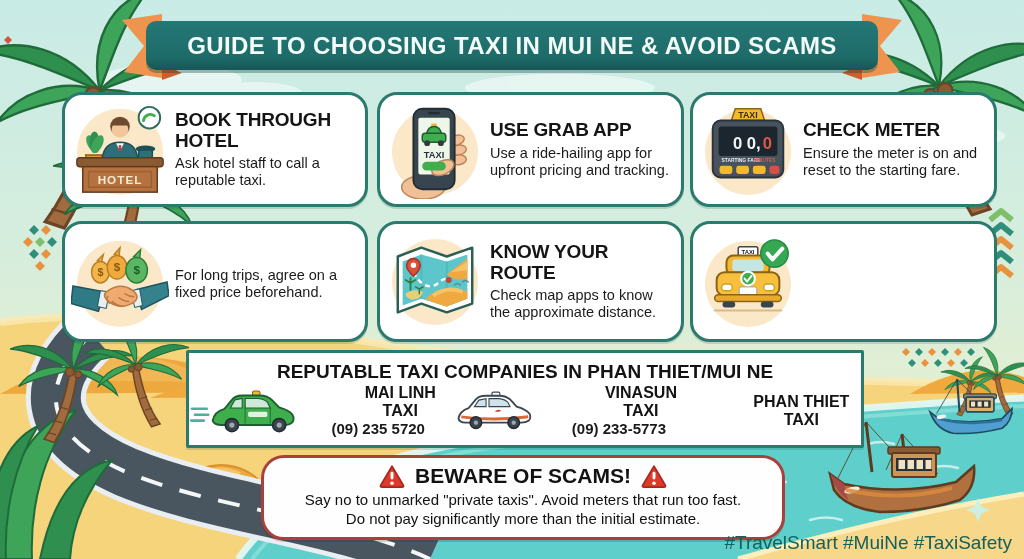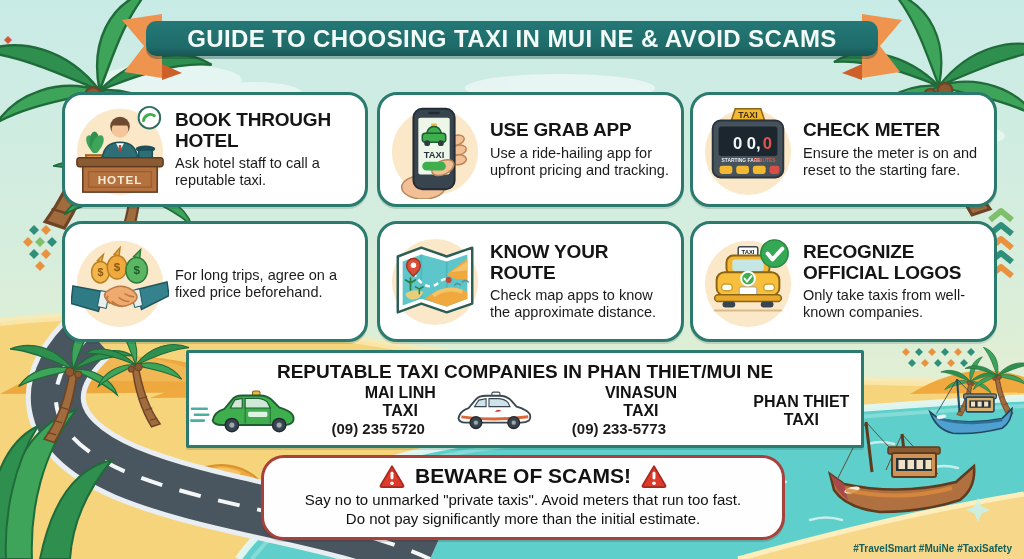--- a/index.html
+++ b/index.html
@@ -3,21 +3,21 @@
 <meta charset="utf-8">
 <style>
   html,body{margin:0;padding:0;background:#cdece7;}
   .stage{position:relative;width:1024px;height:559px;overflow:hidden;
     font-family:"Liberation Sans",sans-serif;
     background:linear-gradient(180deg,#c9ebe6 0%,#d4edde 40%,#e3efd2 72%,#ecf0c9 100%);}
   svg.scene{position:absolute;left:0;top:0;width:1024px;height:559px;z-index:1;}
   svg text{font-family:"Liberation Sans",sans-serif;}
 
   .banner-tails{position:absolute;left:0;top:0;z-index:2;}
-  .banner{position:absolute;left:146px;top:21px;width:732px;height:35px;z-index:3;
+  .banner{position:absolute;left:146px;top:21px;width:732px;height:49px;z-index:3;
     background:linear-gradient(#247876,#1e6b69 74%,#175655);
     border-radius:10px;display:flex;align-items:center;justify-content:center;
     color:#f2fbf7;font-size:24px;font-weight:700;letter-spacing:.4px;
     box-shadow:0 3px 0 rgba(20,62,60,.35);}
 
   .card{position:absolute;background:#fff;border:3px solid #2b7a6e;border-radius:20px;
     display:flex;align-items:center;z-index:2;box-shadow:0 2px 0 rgba(30,80,70,.18);}
   .r1{top:92px;height:109px;} .r2{top:221px;height:115px;}
   .c1{left:62px;width:300px;} .c2{left:377px;width:301px;} .c3{left:690px;width:301px;}
   .card-icon{flex:0 0 110px;display:flex;align-items:center;justify-content:center;}
@@ -36,21 +36,21 @@
   .company-phone{font-size:15px;font-weight:700;color:#1a1a1a;}
 
   .warning{position:absolute;left:261px;top:455px;width:518px;height:79px;background:#fffefe;
     border:3px solid #a8403c;border-radius:23px;z-index:2;text-align:center;
     box-shadow:0 2px 0 rgba(90,30,25,.2);}
   .warning-title-row{display:flex;align-items:center;justify-content:center;gap:10px;margin-top:6px;}
   .warning-title{font-size:21px;font-weight:700;color:#121212;}
   .warning-line{font-size:15px;color:#111;line-height:1.28;padding:0 4px;}
   .warning-line.first{margin-top:2px;}
 
-  .hashtags{position:absolute;right:12px;bottom:5px;z-index:3;font-size:10px;font-weight:700;color:#14605b;}
+  .hashtags{position:absolute;right:12px;bottom:5px;z-index:3;font-size:19px;font-weight:400;color:#14605b;}
 </style>
 </head>
 <body>
 
 <div class="stage">
 
   <svg class="scene" viewBox="0 0 1024 559">
     <defs>
       <g id="palm">
         <path d="M3,2 C-2,34 -10,62 -28,86 L-16,90 C0,64 8,34 11,4 Z" fill="#a06c3e" stroke="#6d4426" stroke-width="2"></path>
@@ -348,24 +348,20 @@
         <rect x="41" y="55" width="18" height="8" rx="2" fill="#fff" stroke="#9aa1a8" stroke-width="1"></rect>
         <circle cx="50" cy="46.5" r="7" fill="#3fae4c" stroke="#fff" stroke-width="2"></circle>
         <path d="M46.5,46.5 l2.5,3 l4.5,-5.5" stroke="#fff" stroke-width="2" fill="none" stroke-linecap="round"></path>
         <rect x="16" y="63" width="68" height="7" rx="3.5" fill="#e8a92c" stroke="#8a6414" stroke-width="1.5"></rect>
         <rect x="24" y="70" width="13" height="6" rx="3" fill="#39454e"></rect>
         <rect x="63" y="70" width="13" height="6" rx="3" fill="#39454e"></rect>
         <path d="M16,79 H84" stroke="#d7b98a" stroke-width="2" stroke-linecap="round"></path>
         <circle cx="77" cy="21" r="14" fill="#34a853" stroke="#2a8743" stroke-width="1.5"></circle>
         <path d="M70,21 l5,6 l10,-11" stroke="#fff" stroke-width="4" fill="none" stroke-linecap="round" stroke-linejoin="round"></path>
       </svg>
-    </div>
-    <div class="card-text">
-      <div class="card-title">RECOGNIZE OFFICIAL LOGOS</div>
-      <div class="card-desc">Only take taxis from well-known companies.</div>
     </div>
   </div>
 
   <div class="companies">
     <div class="companies-title">REPUTABLE TAXI COMPANIES IN PHAN THIET/MUI NE</div>
     <div class="companies-row">
       <svg width="122" height="52" viewBox="0 0 150 58">
         <g stroke="#49b0a0" stroke-width="3.5" stroke-linecap="round">
           <path d="M4,26 H24"></path>
             <path d="M8,34 H26"></path>

